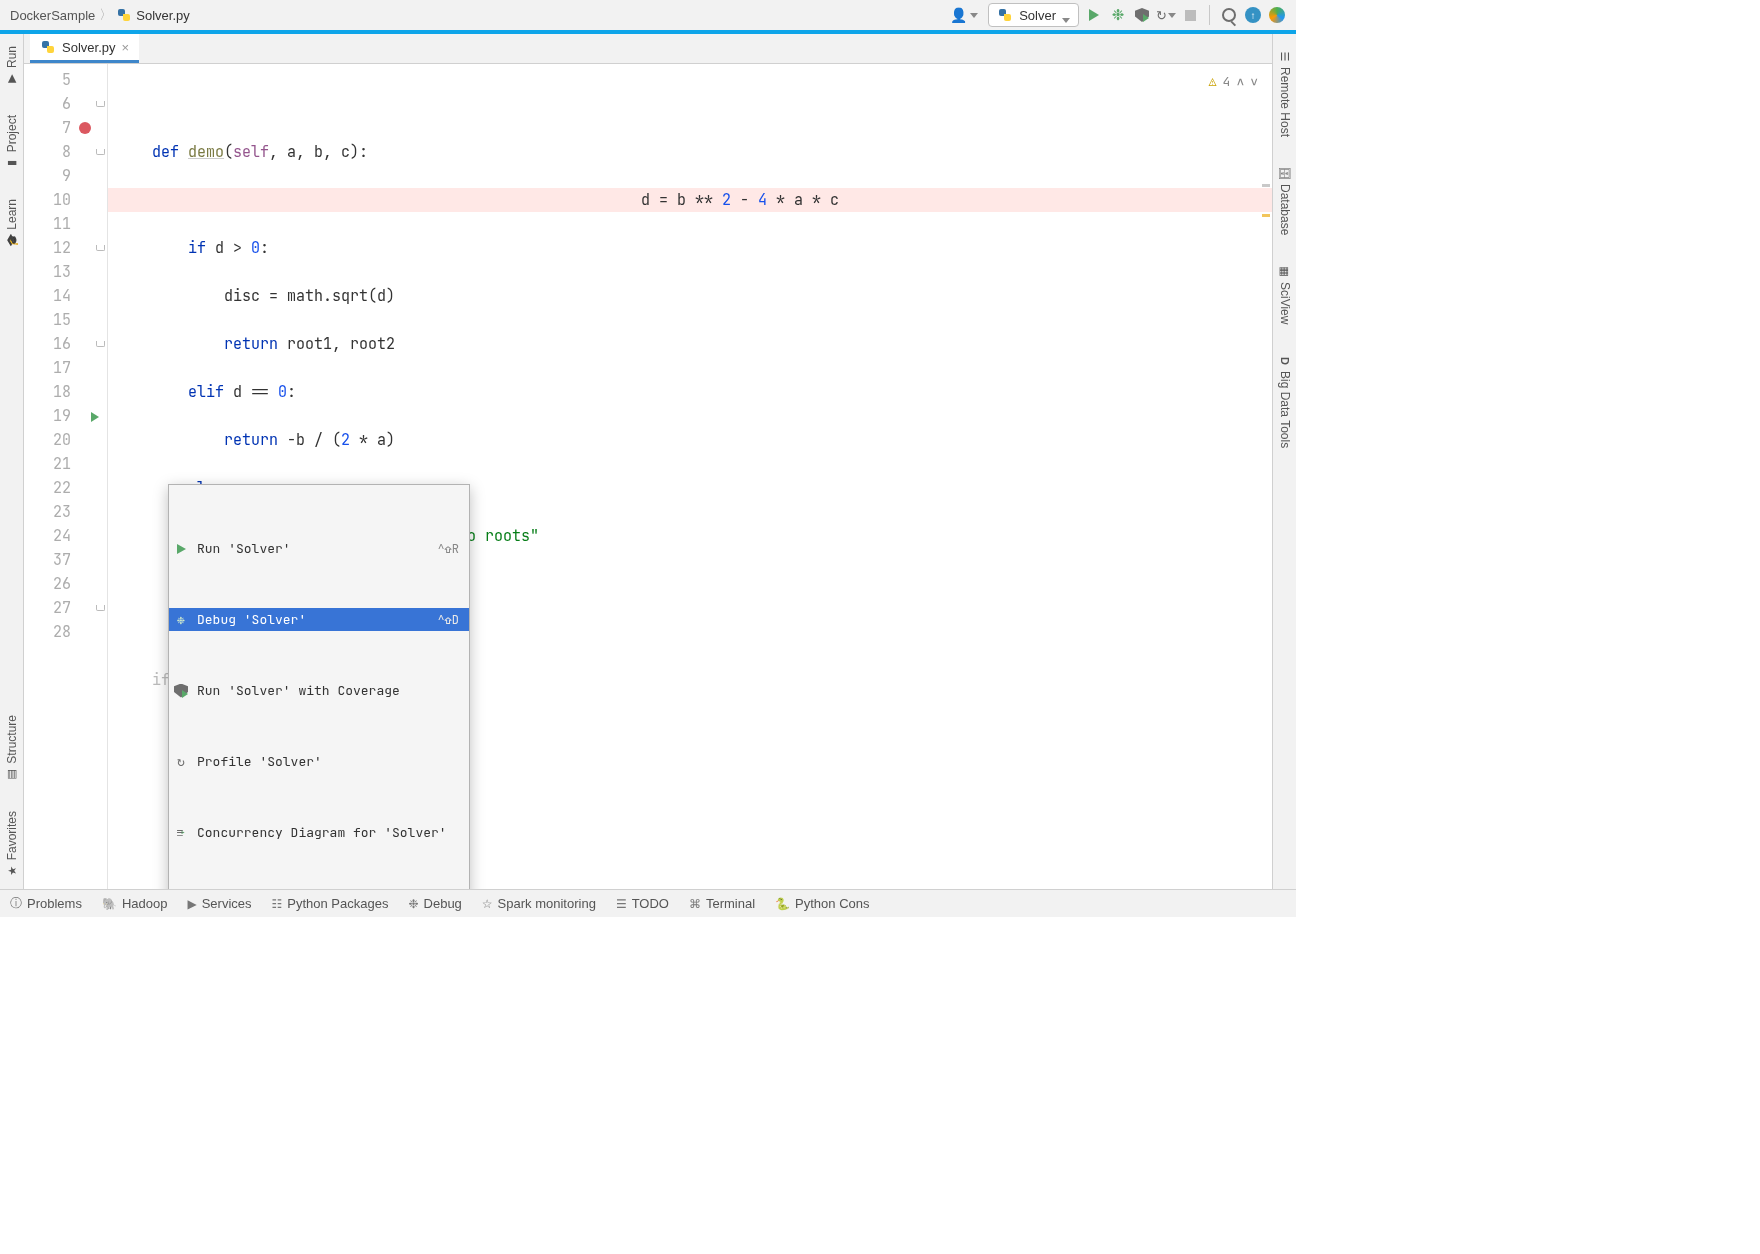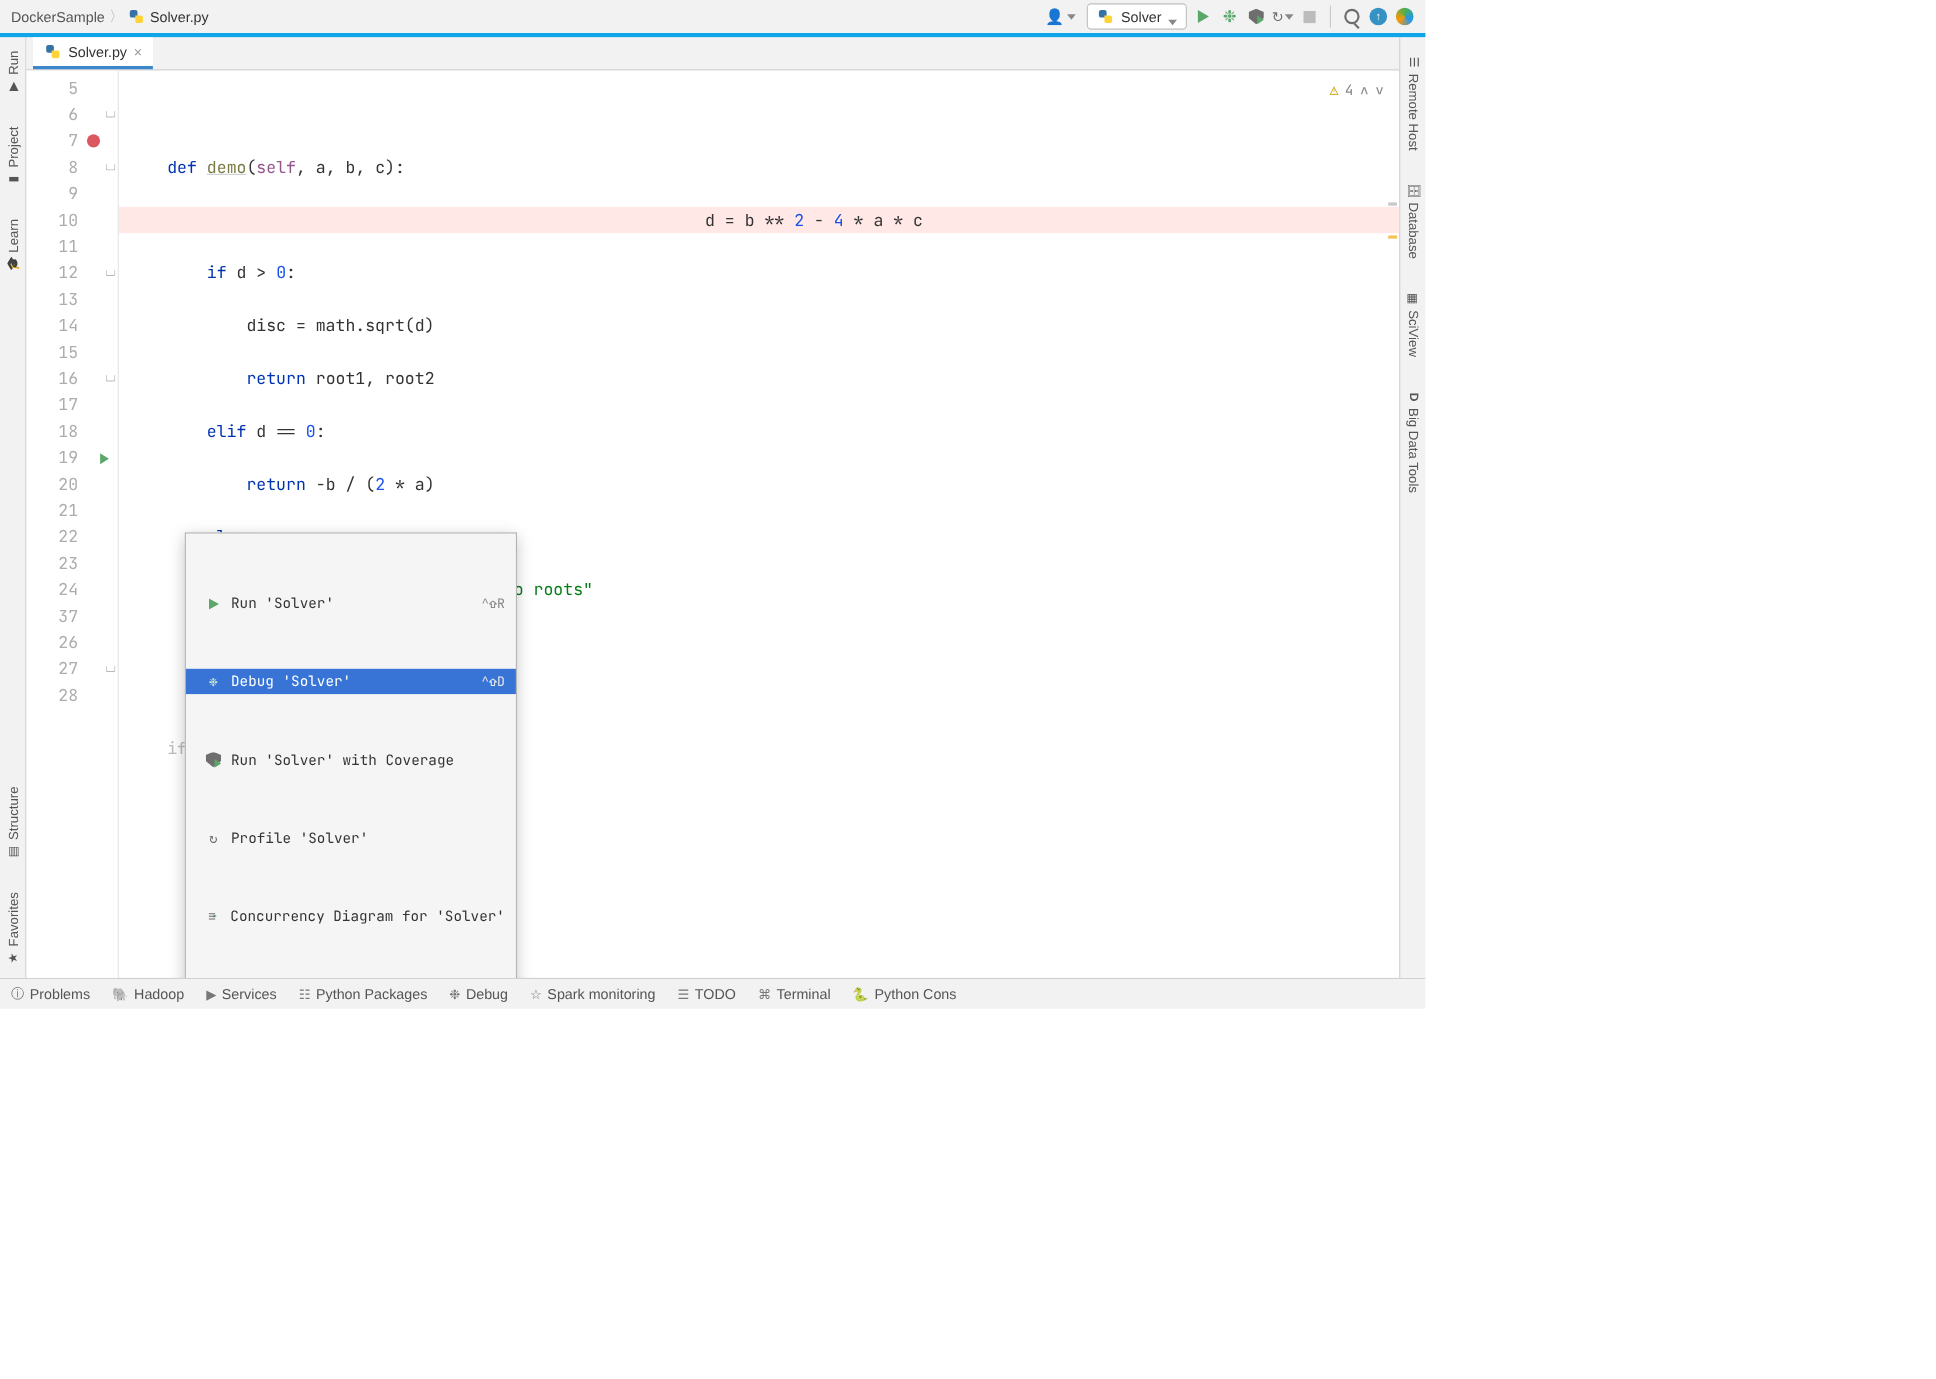--- a/index.html
+++ b/index.html
@@ -51,21 +51,21 @@
 .fn { color:#7A7A43; text-decoration:underline; text-decoration-color:#ccc;margin-top:46px; }
 .self { color:#94558D; }
 .num { color:#1750EB; }
 .str { color:#067D17; }
 
 .code-badge { position:absolute; right:14px; top:6px; display:flex; align-items:center; gap:6px; color:#888; font-size:13px; }
 .warn-tri { color:#c9a100; }
 .chev { cursor:pointer; color:#888; }
 
 .ctx-menu { position:absolute; left:60px; top:420px; width:302px; background:#f5f5f5; border:1px solid #b3b3b3; box-shadow:0 4px 14px rgba(0,0,0,0.25); z-index:50; padding:4px 0; }
-.ctx-item { display:flex; align-items:center; height:23px; padding:0 10px 0 17px; gap:8px; font-size:13px; cursor:pointer; }
+.ctx-item { display:flex; align-items:center; height:23px; padding:0 10px 0 4px; gap:8px; font-size:13px; cursor:pointer; }
 .ctx-item.sel { background:#3874D6; color:#fff; }
 .ctx-item .shortcut { margin-left:auto; font-size:12px; color:#888; }
 .ctx-item.sel .shortcut { color:#e8e8e8; }
 .ctx-icn { width:16px; height:16px; display:flex; align-items:center; justify-content:center; }
 .ctx-play::before { content:""; width:0; height:0; border-left:9px solid #59A869; border-top:5px solid transparent; border-bottom:5px solid transparent; }
 .ctx-arrows::before { content:"≡"; color:#6e6e6e; position:relative; }
 .ctx-arrows::after { content:"▸"; color:#59A869; font-size:10px; margin-left:-4px; }
 
 .right-rail { width:24px; background:#f2f2f2; border-left:1px solid #d0d0d0; display:flex; flex-direction:column; align-items:center; padding-top:10px; gap:18px; }
 .right-rail .rail-item { writing-mode:vertical-rl; transform:none; }

